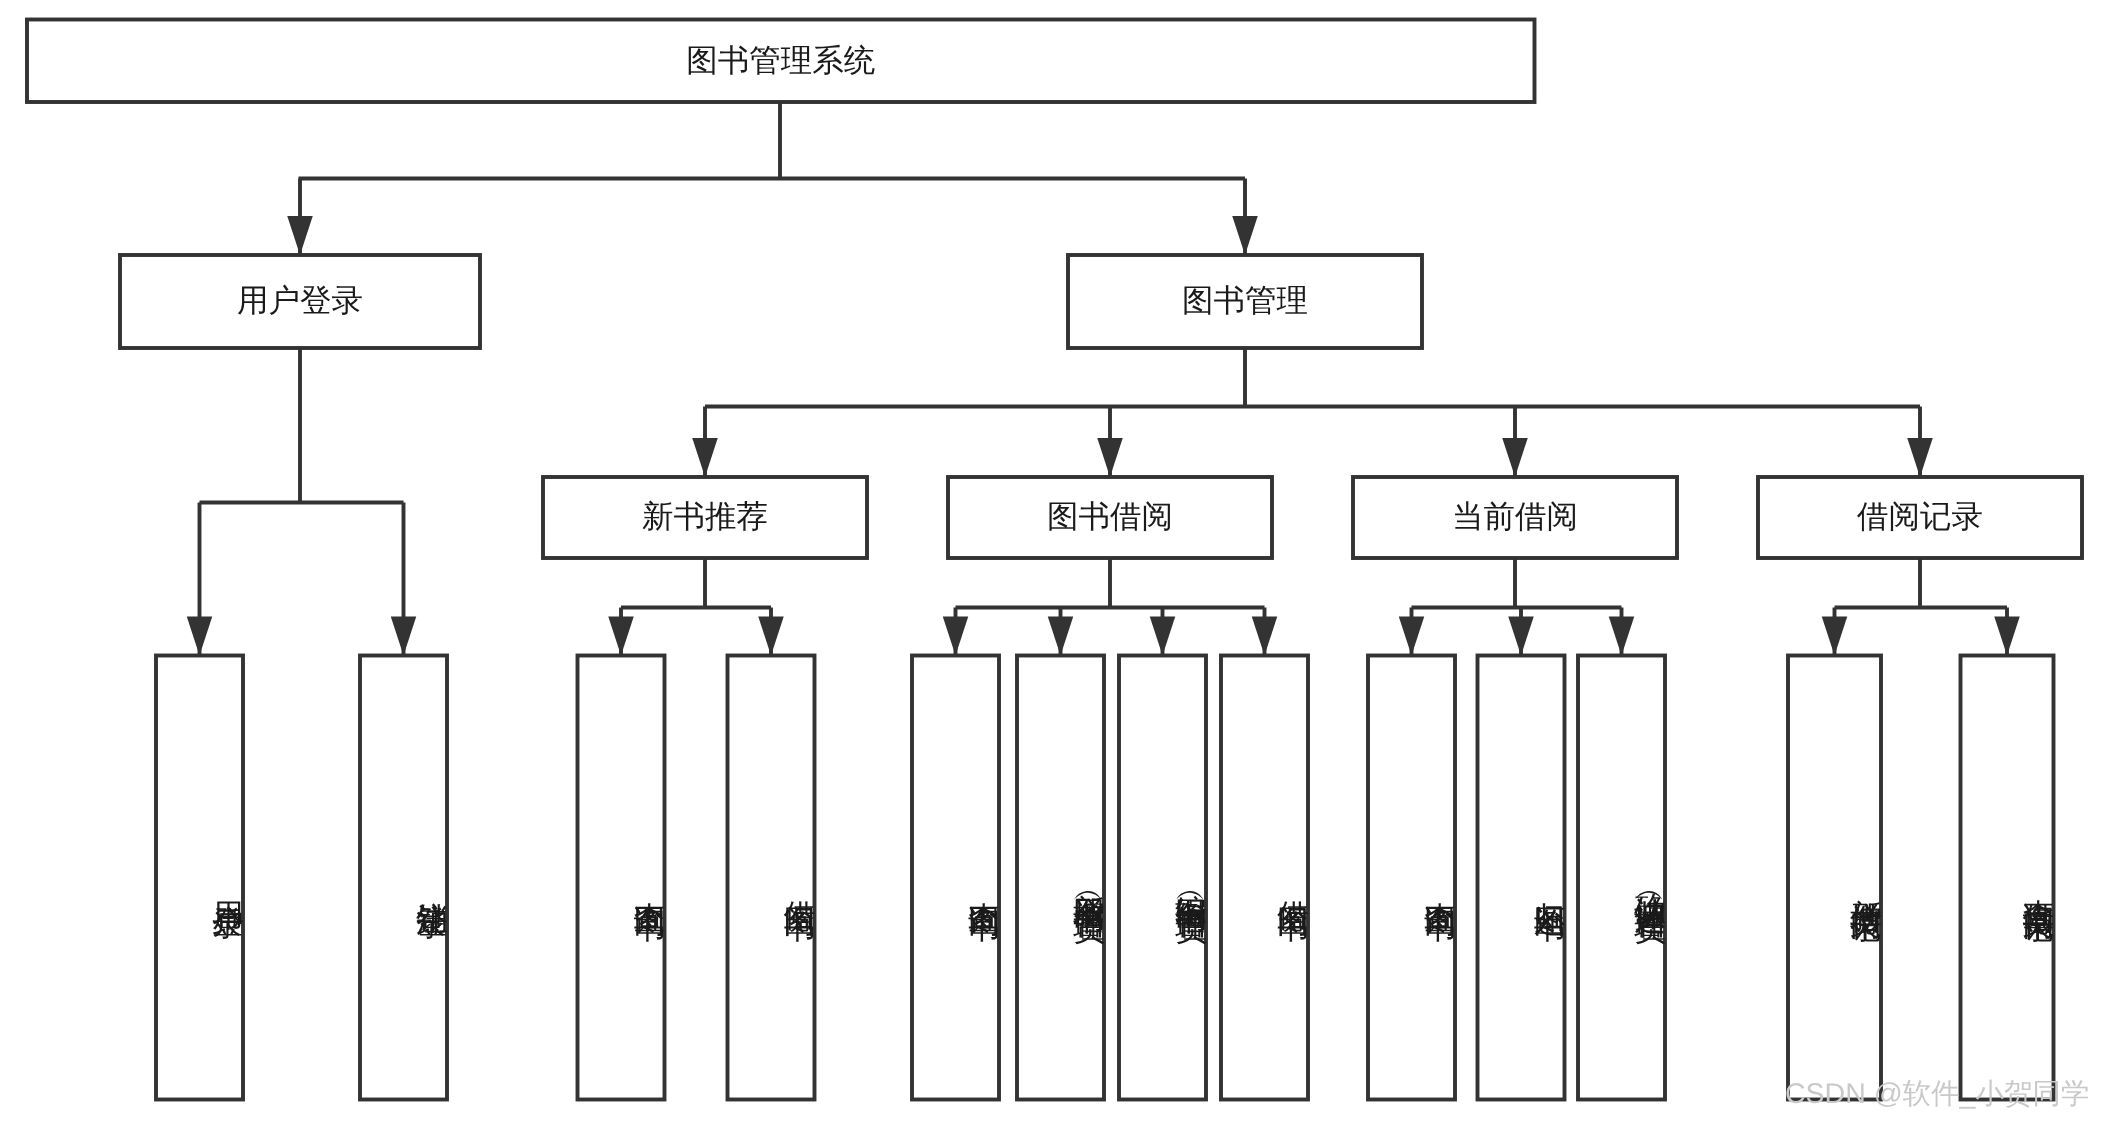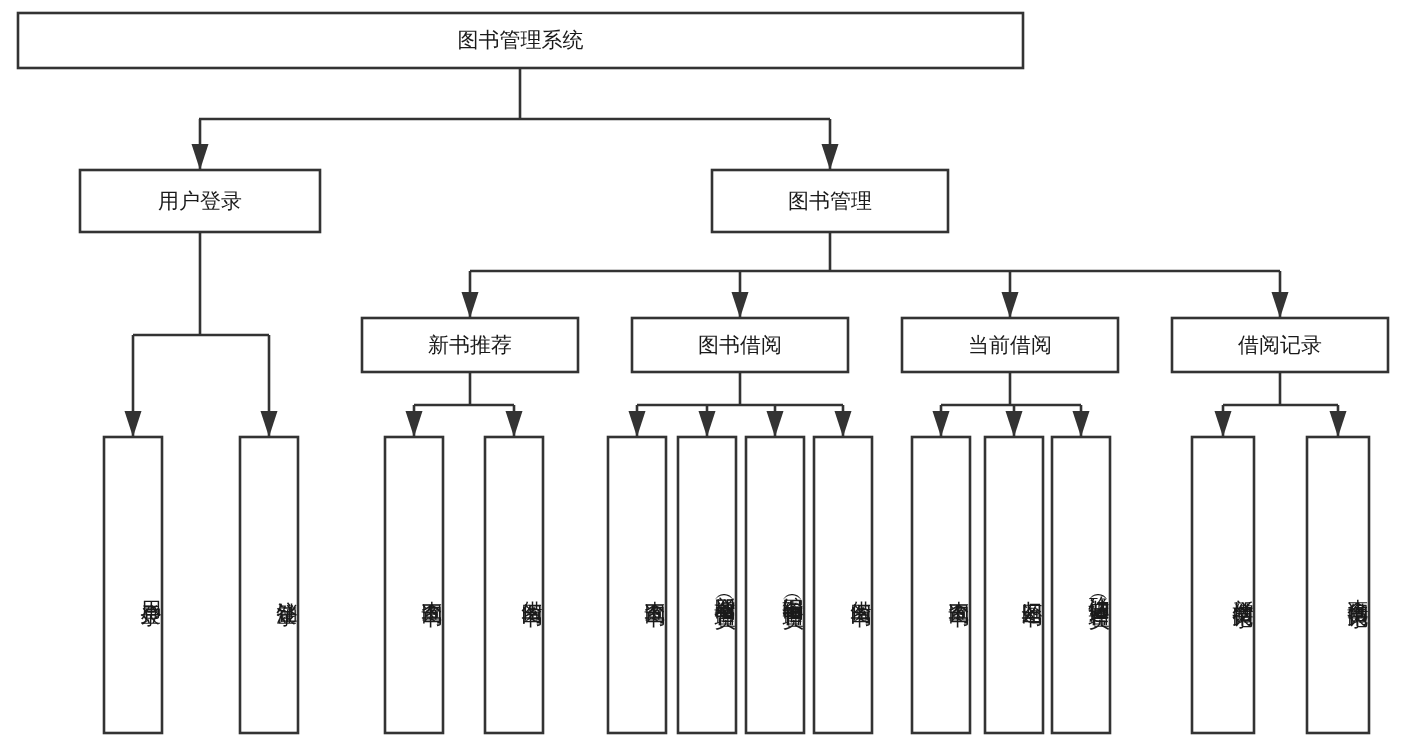--- a/index.html
+++ b/index.html
@@ -182,13 +182,14 @@
       <div class="node-label-v" style="left: 608px; width: 58px; top: 539px; height: 98px;">查询图书</div>
       <div class="node-label-v" style="left: 678px; width: 58px; top: 481.5px; height: 213px;">新增图书（管理员）</div>
       <div class="node-label-v" style="left: 746px; width: 58px; top: 481.5px; height: 213px;">编辑图书（管理员）</div>
       <div class="node-label-v" style="left: 814px; width: 58px; top: 539px; height: 98px;">借阅图书</div>
       <div class="node-label-v" style="left: 912px; width: 58px; top: 539px; height: 98px;">查询图书</div>
       <div class="node-label-v" style="left: 985px; width: 58px; top: 539px; height: 98px;">归还图书</div>
       <div class="node-label-v" style="left: 1052px; width: 58px; top: 481.5px; height: 213px;">确认归还（管理员）</div>
       <div class="node-label-v" style="left: 1192px; width: 62px; top: 516px; height: 144px;">新增借阅记录</div>
       <div class="node-label-v" style="left: 1307px; width: 62px; top: 516px; height: 144px;">查询借阅记录</div>
     </div>
+  <div class="watermark" style="left: 1190px; top: 716px;">CSDN @软件_小贺同学</div>
 </div>
 
 </body></html>

